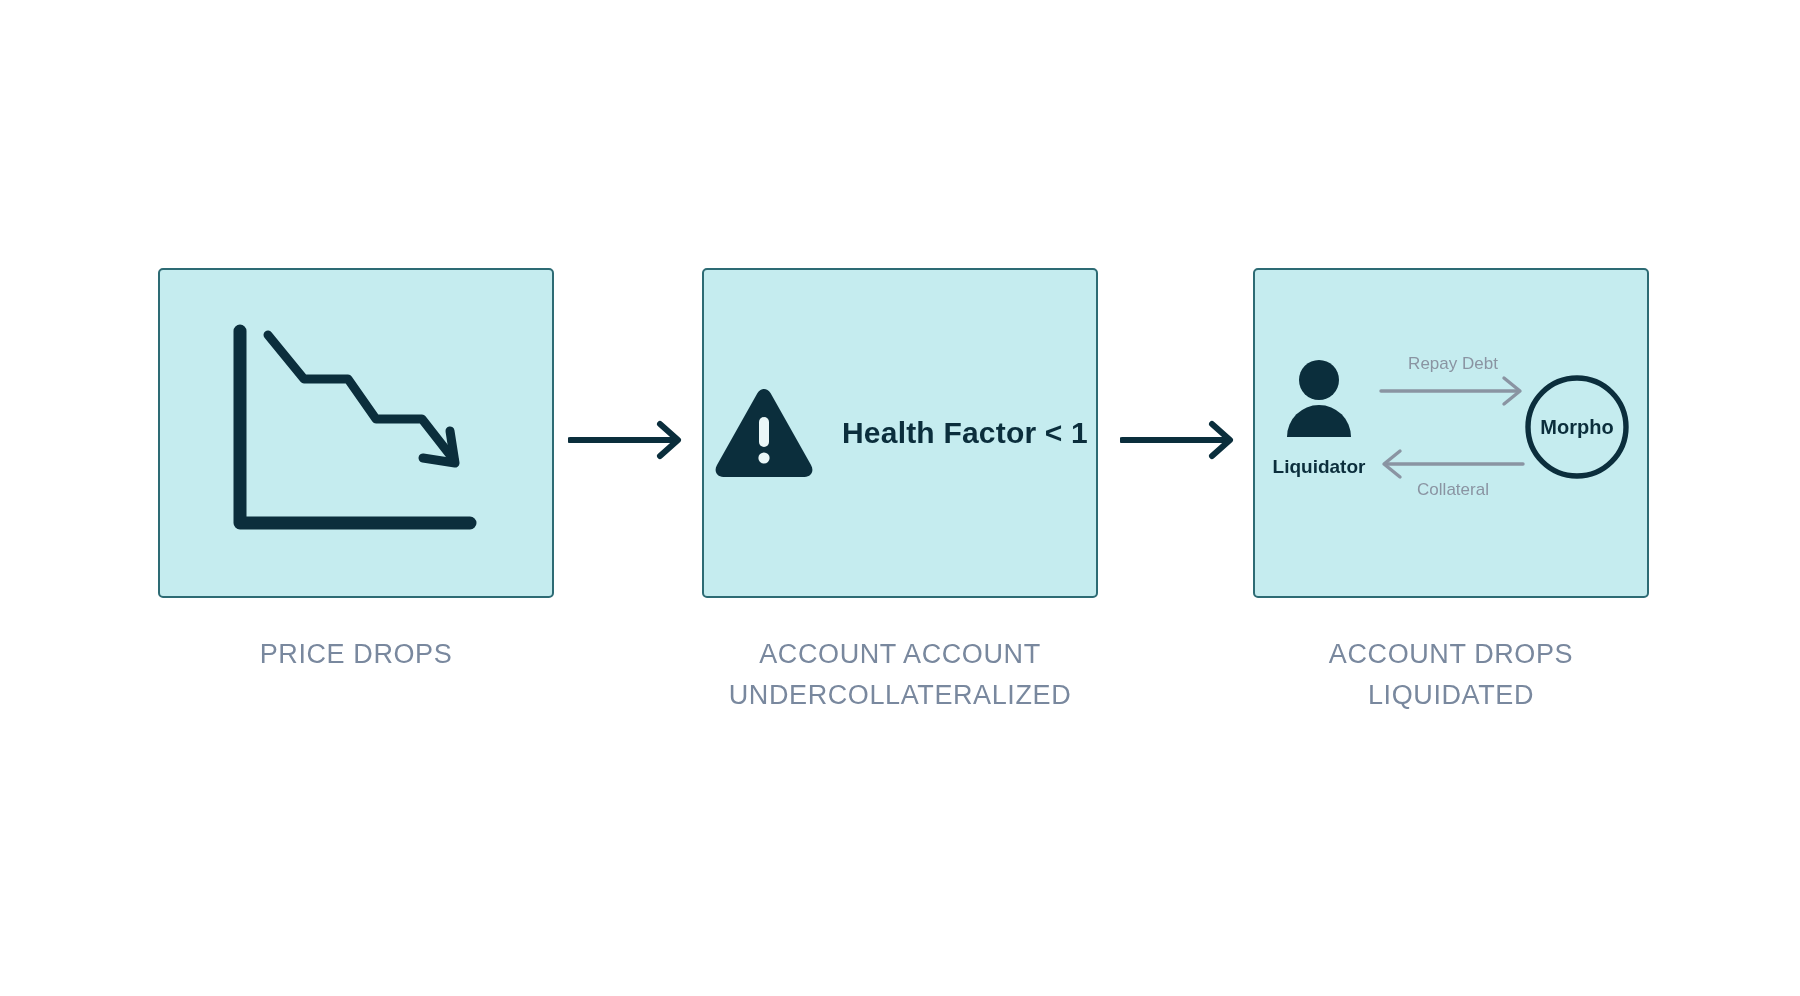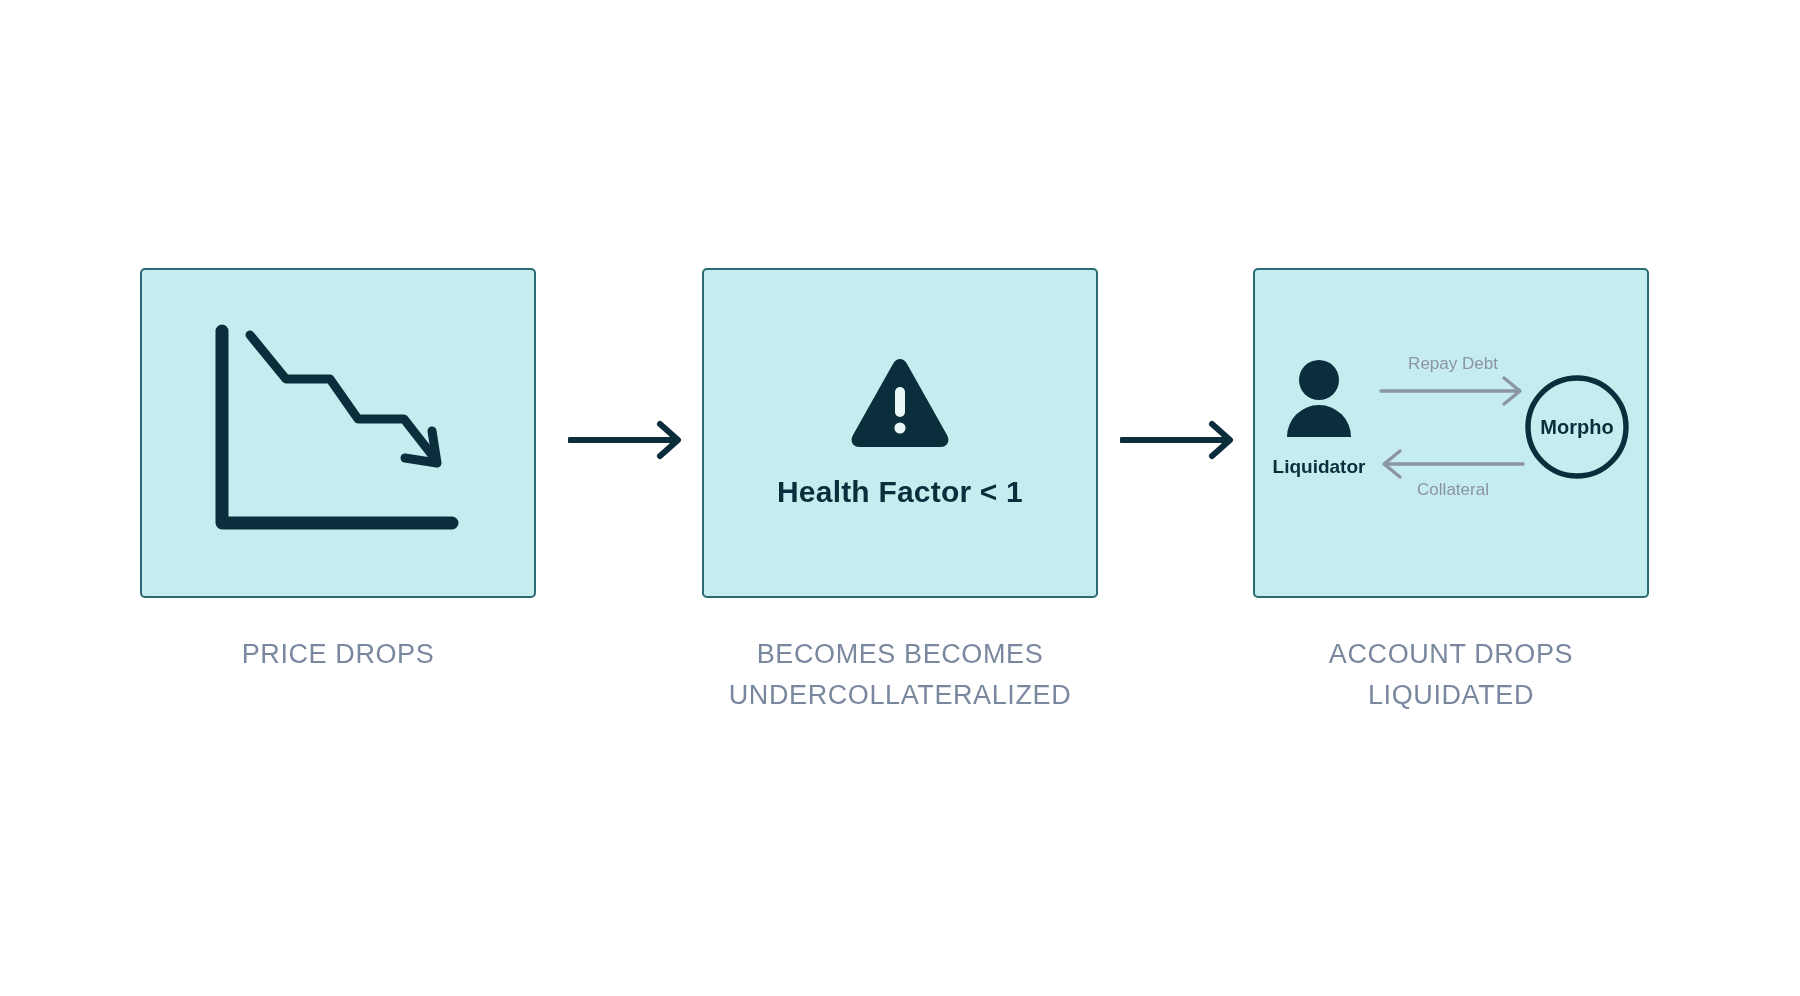--- a/index.html
+++ b/index.html
@@ -13,21 +13,21 @@
   .flow{
     position:absolute;
     left:0; top:0;
     width:1800px; height:996px;
   }
   .step{
     position:absolute;
     top:268px;
     width:396px;
   }
-  .step-1{ left:140px; }
+  .step-1{ left:158px; }
   .step-2{ left:702px; }
   .step-3{ left:1253px; }
 
   .card{
     width:396px;
     height:330px;
     box-sizing:border-box;
     background:#c5ecef;
     border:2px solid #2d6b74;
     border-radius:5px;
@@ -60,21 +60,21 @@
     position:absolute;
     left:50%; top:50%;
     transform:translate(-50%,-50%);
   }
 
   
   .warn-wrap{
     position:absolute;
     left:0; right:0; top:0; bottom:0;
     display:flex;
-    flex-direction:column;
+    flex-direction:row;
     align-items:center;
     justify-content:center;
     gap:26px;
   }
   .warn-label{
     color:#0b2e3c;
     font-size:30px;
     font-weight:bold;
     letter-spacing:0.2px;
   }
@@ -125,21 +125,21 @@
     <div class="card">
       <div class="warn-wrap">
         <svg width="104" height="92" viewBox="0 0 104 92">
           <path d="M45.5 6 C48.9 0.6 55.1 0.6 58.5 6 L99 78 C102.4 83.8 99.4 90 92.6 90 L11.4 90 C4.6 90 1.6 83.8 5 78 Z" fill="#0b2e3c"></path>
           <rect x="47" y="30" width="10" height="30" rx="5" fill="#eaf7f8"></rect>
           <circle cx="52" cy="71" r="5.6" fill="#eaf7f8"></circle>
         </svg>
         <div class="warn-label">Health Factor &lt; 1</div>
       </div>
     </div>
-    <div class="caption">BECOMES BECOMES
+    <div class="caption">ACCOUNT ACCOUNT
 UNDERCOLLATERALIZED</div>
   </div>
 
   <div class="connector connector-2">
     <svg width="120" height="44" viewBox="0 0 120 44">
       <path d="M2 22 L108 22" stroke="#0b2e3c" stroke-width="6" stroke-linecap="round" fill="none"></path>
       <path d="M92 6 L110 22 L92 38" stroke="#0b2e3c" stroke-width="6" stroke-linecap="round" stroke-linejoin="round" fill="none"></path>
     </svg>
   </div>
 

